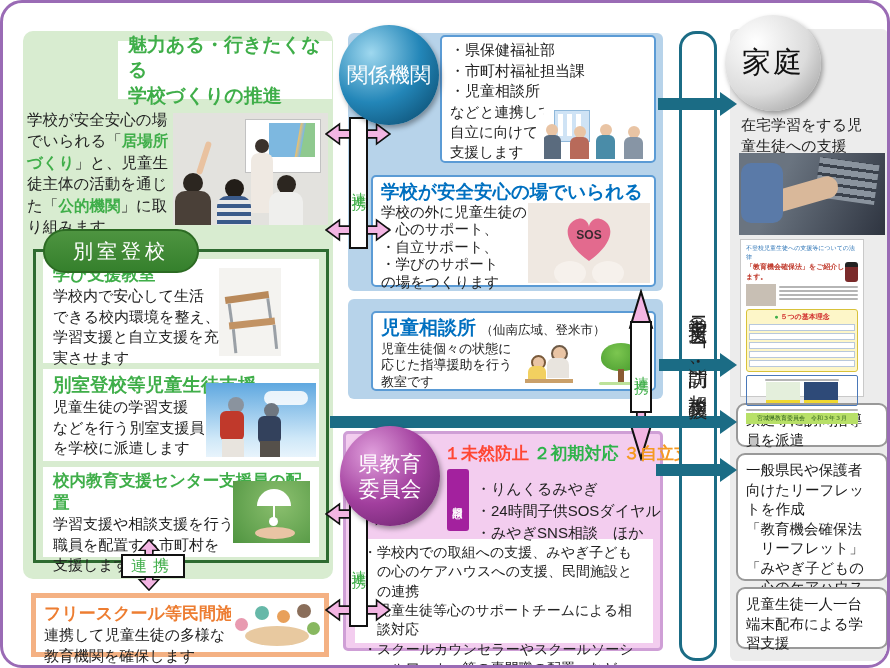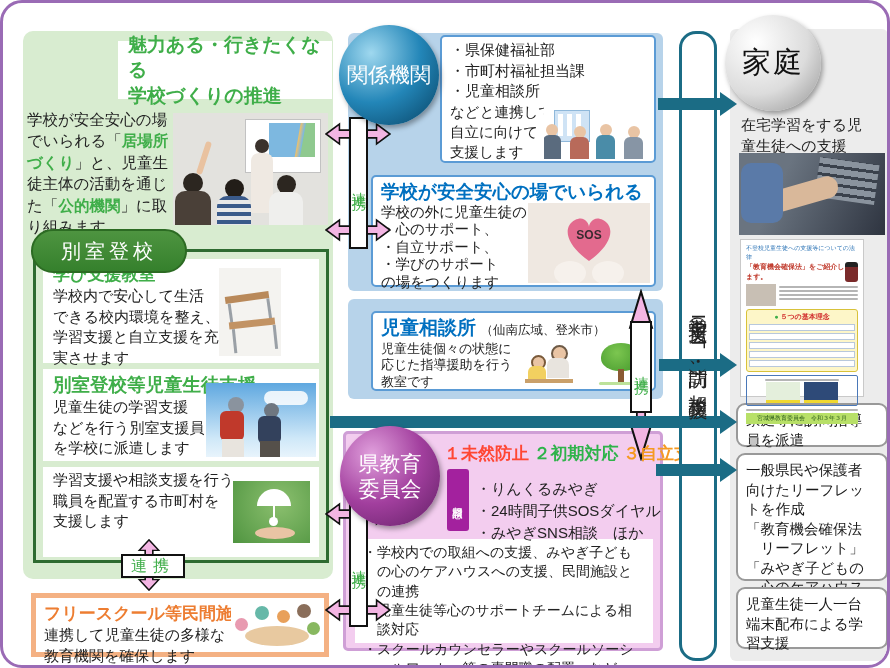--- a/index.html
+++ b/index.html
@@ -90,21 +90,21 @@
     <div class="abs" style="left:78px;top:40px;width:22px;height:60px;border-radius:8px 8px 0 0;background:#efe9e2;"></div>
     <div class="abs" style="left:10px;top:60px;width:20px;height:20px;border-radius:50%;background:#2c2620;"></div>
     <div class="abs" style="left:2px;top:78px;width:36px;height:34px;border-radius:10px 10px 0 0;background:#4a4038;"></div>
     <div class="abs" style="left:52px;top:66px;width:19px;height:19px;border-radius:50%;background:#221d18;"></div>
     <div class="abs" style="left:44px;top:83px;width:34px;height:29px;border-radius:10px 10px 0 0;background:repeating-linear-gradient(#3a5a8a 0 4px,#e8e8e8 4px 8px);"></div>
     <div class="abs" style="left:104px;top:62px;width:19px;height:19px;border-radius:50%;background:#2c2620;"></div>
     <div class="abs" style="left:96px;top:79px;width:34px;height:33px;border-radius:10px 10px 0 0;background:#efefed;"></div>
     <div class="abs" style="left:28px;top:28px;width:6px;height:34px;border-radius:3px;background:#e9c2a0;transform:rotate(18deg);"></div>
   </div>
 
-  <div class="abs pill" style="left:28px;top:226px;width:152px;height:40px;">
+  <div class="abs pill" style="left:40px;top:226px;width:152px;height:40px;">
     <span>別室登校</span>
   </div>
 
   <div class="abs inner-green" style="left:30px;top:246px;width:296px;height:314px;"></div>
 
   <div class="abs wbox" style="left:40px;top:256px;width:276px;height:104px;padding:4px 10px;">
     <div class="g-title" style="font-size:17px;">学び支援教室</div>
     <div class="body-txt pl">学校内で安心して生活
 できる校内環境を整え、
 学習支援と自立支援を充
@@ -127,20 +127,21 @@
     <div class="abs" style="left:58px;top:8px;width:44px;height:14px;border-radius:8px;background:#ffffff;opacity:.85;"></div>
     <div class="abs" style="left:22px;top:14px;width:16px;height:16px;border-radius:50%;background:#8a939e;"></div>
     <div class="abs" style="left:14px;top:28px;width:24px;height:30px;border-radius:6px;background:#c0392b;"></div>
     <div class="abs" style="left:16px;top:56px;width:22px;height:18px;background:#e8e4de;"></div>
     <div class="abs" style="left:58px;top:20px;width:15px;height:15px;border-radius:50%;background:#6e7680;"></div>
     <div class="abs" style="left:52px;top:33px;width:23px;height:28px;border-radius:6px;background:#33415c;"></div>
     <div class="abs" style="left:54px;top:58px;width:20px;height:16px;background:#55504a;"></div>
   </div>
 
   <div class="abs wbox" style="left:40px;top:464px;width:276px;height:90px;padding:3px 10px;">
+    <div class="g-title" style="font-size:16.5px;">校内教育支援センター支援員の配置</div>
     <div class="body-txt pl">学習支援や相談支援を行う
 職員を配置する市町村を
 支援します</div>
   </div>
   <div class="photo" style="left:230px;top:478px;width:77px;height:62px;background:radial-gradient(circle at 60% 35%,#8cc06f,#4f9440);">
     <div class="abs" style="left:24px;top:8px;width:34px;height:17px;border-radius:17px 17px 0 0;background:#fff;"></div>
     <div class="abs" style="left:40px;top:24px;width:2px;height:16px;background:#fff;"></div>
     <div class="abs" style="left:36px;top:36px;width:9px;height:9px;border-radius:50%;background:#fff;"></div>
     <div class="abs" style="left:22px;top:46px;width:40px;height:12px;border-radius:50%;background:#e9c4a4;"></div>
   </div>

